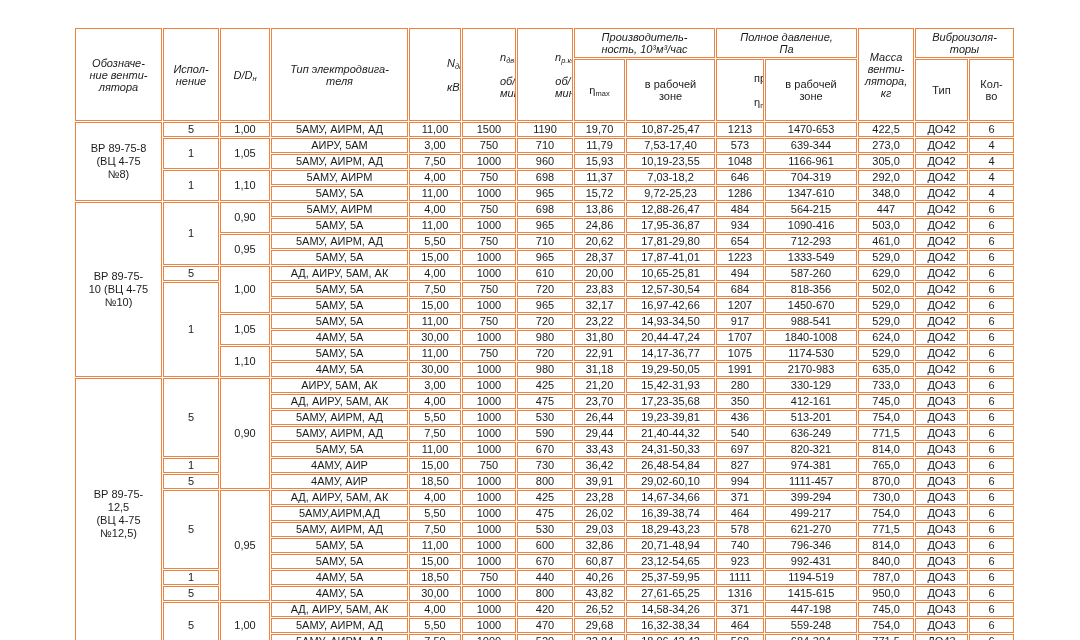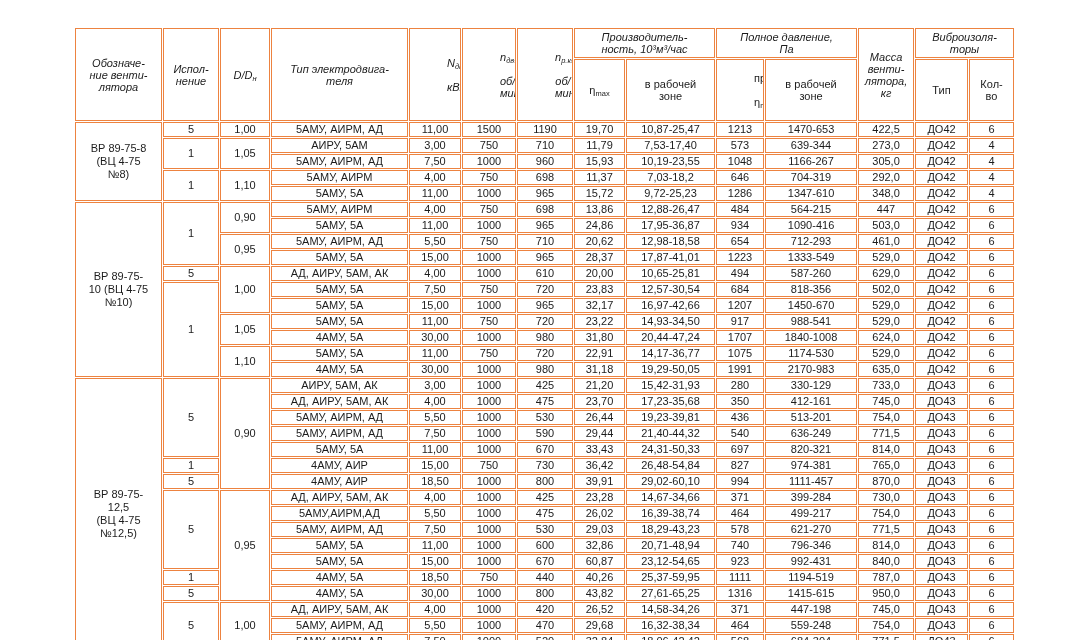--- a/index.html
+++ b/index.html
@@ -124,21 +124,21 @@
           <td>4</td>
         </tr>
         <tr>
           <td>5АМУ, АИРМ, АД</td>
           <td>7,50</td>
           <td>1000</td>
           <td>960</td>
           <td>15,93</td>
           <td>10,19-23,55</td>
           <td>1048</td>
-          <td>1166-267</td>
+          <td>1166-961</td>
           <td>305,0</td>
           <td>ДО42</td>
           <td>4</td>
         </tr>
         <tr>
           <td rowspan="2">1</td>
           <td rowspan="2">1,10</td>
           <td>5АМУ, АИРМ</td>
           <td>4,00</td>
           <td>750</td>
@@ -195,21 +195,21 @@
           <td>ДО42</td>
           <td>6</td>
         </tr>
         <tr>
           <td rowspan="2">0,95</td>
           <td>5АМУ, АИРМ, АД</td>
           <td>5,50</td>
           <td>750</td>
           <td>710</td>
           <td>20,62</td>
-          <td>12,98-18,58</td>
+          <td>17,81-29,80</td>
           <td>654</td>
           <td>712-293</td>
           <td>461,0</td>
           <td>ДО42</td>
           <td>6</td>
         </tr>
         <tr>
           <td>5АМУ, 5А</td>
           <td>15,00</td>
           <td>1000</td>
@@ -420,21 +420,21 @@
         <tr>
           <td rowspan="5">5</td>
           <td rowspan="7">0,95</td>
           <td>АД, АИРУ, 5АМ, АК</td>
           <td>4,00</td>
           <td>1000</td>
           <td>425</td>
           <td>23,28</td>
           <td>14,67-34,66</td>
           <td>371</td>
-          <td>399-284</td>
+          <td>399-294</td>
           <td>730,0</td>
           <td>ДО43</td>
           <td>6</td>
         </tr>
         <tr>
           <td>5АМУ,АИРМ,АД</td>
           <td>5,50</td>
           <td>1000</td>
           <td>475</td>
           <td>26,02</td>

